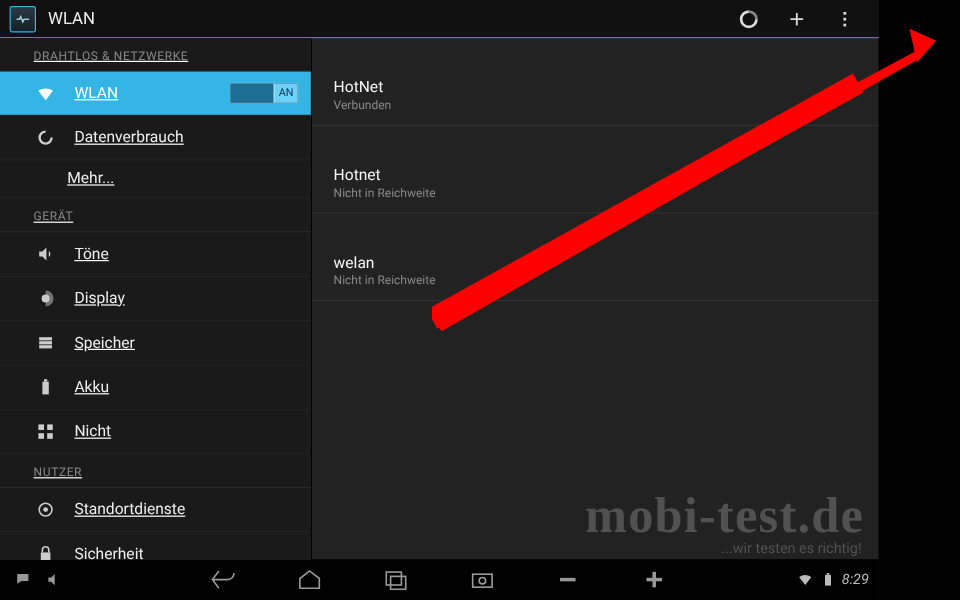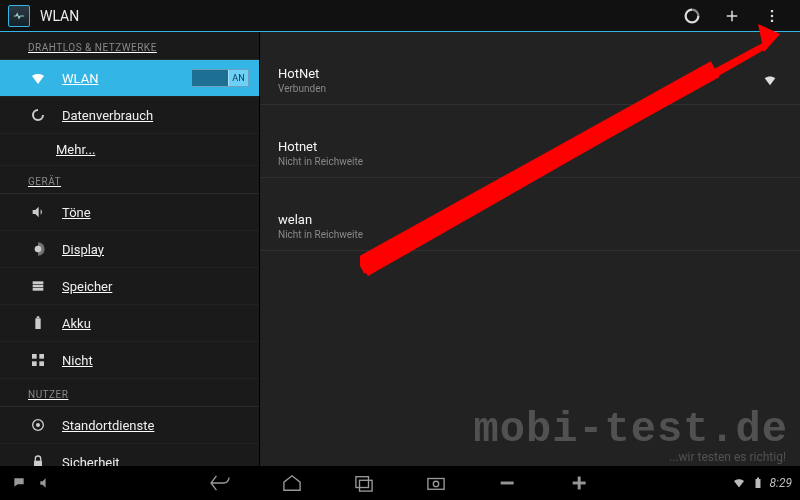--- a/index.html
+++ b/index.html
@@ -1,17 +1,17 @@
 <!DOCTYPE html>
 <html><head>
 <meta charset="utf-8">
 <style>
   * { margin: 0; padding: 0; box-sizing: border-box; }
   html, body { width: 800px; height: 500px; overflow: hidden; font-family: Roboto, "Helvetica Neue", Arial, sans-serif; background: #000; color: #fff; }
-  .screen { position: relative; width: 800px; height: 500px; background: #1a1a1a; }
+  .screen { position: relative; width: 732px; height: 500px; background: #1a1a1a; }
 
   
   .action-bar { display: flex; align-items: center; height: 32px; background: #111; border-bottom: 1px solid #33b5e5; padding: 0 8px; }
   .app-icon { width: 22px; height: 22px; background: linear-gradient(#2a3a44,#152026); border: 1px solid #33b5e5; border-radius: 2px; margin-right: 10px; display:flex;align-items:center;justify-content:center;}
   .app-icon svg{width:14px;height:14px;}
   .action-title { font-size: 14px; color: #eee; flex: 1; }
   .action-icons { display: flex; align-items: center; gap: 0; }
   .action-btn { width: 40px; height: 32px; display: flex; align-items: center; justify-content: center; cursor: pointer; }
   .action-btn svg { width: 18px; height: 18px; fill: #ddd; }
 
@@ -45,21 +45,21 @@
   .nav-center { position:absolute; left:50%; transform:translateX(-50%); display:flex; gap:44px; }
   .nav-btn { width: 28px; height: 20px; display: flex; align-items: center; justify-content: center; cursor: pointer; }
   .nav-btn svg { stroke: #999; fill: none; stroke-width: 1.5; }
   .nav-left { display:flex; align-items:center; gap:4px; padding-left:8px;}
   .nav-left .icon{width:22px;height:22px;display:flex;align-items:center;justify-content:center;}
   .nav-left .icon svg{width:14px;height:14px;fill:#999;}
   .nav-right { position:absolute; right:8px; display:flex; align-items:center; gap:6px; color:#bbb; font-size:12px;font-style:italic;}
   .nav-right svg{fill:#bbb;}
 
   
-  .watermark { position: absolute; right: 12px; bottom: 46px; font-size: 42px; font-weight: 600; letter-spacing: 1px; color: rgba(120,120,120,0.55); font-family: Liberation Mono, monospace; pointer-events:none;}
+  .watermark { position: absolute; right: 12px; bottom: 46px; font-size: 42px; font-weight: 600; letter-spacing: 1px; color: rgba(120,120,120,0.55); font-family: Liberation Serif, serif; pointer-events:none;}
   .watermark-sub { position:absolute; right:14px; bottom:36px; font-size:12px; color: rgba(120,120,120,0.55); pointer-events:none;}
 
   
   .arrow { position: absolute; left: 360px; top: 24px; pointer-events: none; }
 </style>
 </head>
 <body>
 
 <div class="screen">
 

